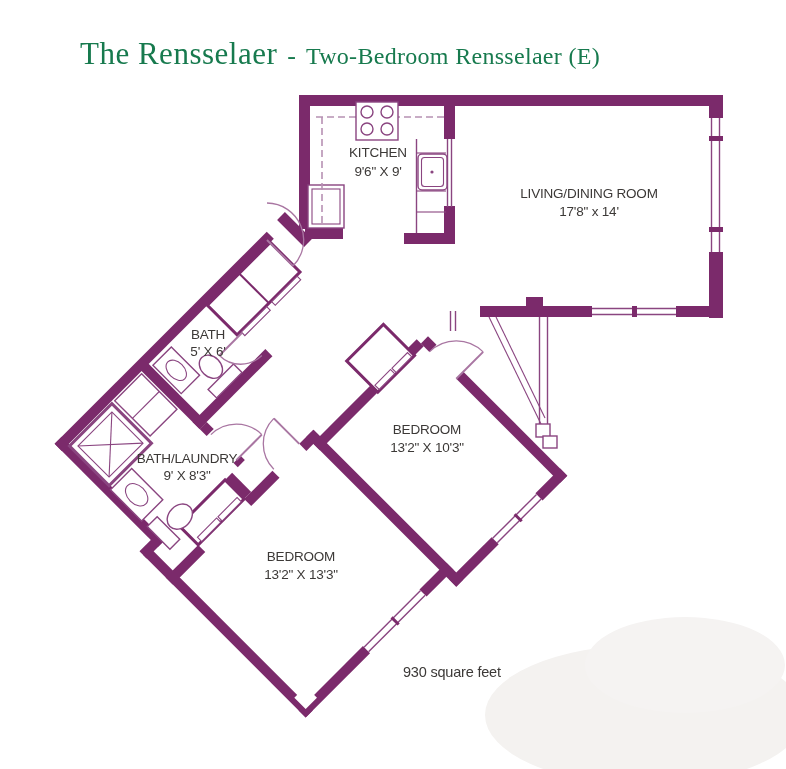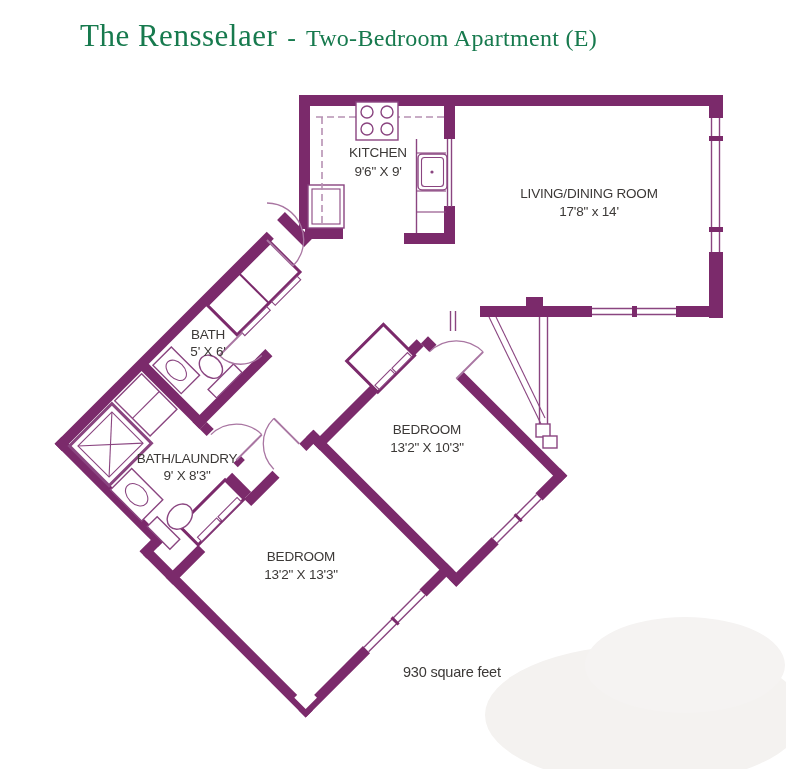--- a/index.html
+++ b/index.html
@@ -1,18 +1,18 @@
 <!DOCTYPE html>
 <html><head>
 <meta charset="utf-8">
 <style>
   html,body{margin:0;padding:0;background:#ffffff;}
   #stage{position:relative;width:786px;height:769px;background:#ffffff;overflow:hidden;
          font-family:"Liberation Sans",sans-serif;}
-  #title{position:absolute;left:80px;top:18px;display:flex;align-items:baseline;
+  #title{position:absolute;left:80px;top:36px;display:flex;align-items:baseline;
          color:#177a4e;font-family:"Liberation Serif",serif;white-space:nowrap;}
   #title .name{font-size:31px;letter-spacing:.5px;}
   #title .sep{font-size:26px;margin:0 10px;}
   #title .subtitle{font-size:24px;letter-spacing:.3px;}
   svg text{font-family:"Liberation Sans",sans-serif;fill:#3c3937;letter-spacing:-0.2px;}
   .roomlabel{font-size:13.5px;}
   .wall{fill:#7b2a6b;}
   .thin{stroke:#8a4580;stroke-width:1.4;fill:none;}
   .thin2{stroke:#8a4580;stroke-width:1.1;fill:none;}
   .fixture{stroke:#8a4580;stroke-width:1.4;fill:#ffffff;}
@@ -24,21 +24,21 @@
   .tick{fill:#7b2a6b;}
 </style>
 </head>
 <body>
 
 <div id="stage">
 
   <div id="title">
     <span class="name">The Rensselaer</span>
     <span class="sep">-</span>
-    <span class="subtitle">Two-Bedroom Apartment (E)</span>
+    <span class="subtitle">Two-Bedroom Rensselaer (E)</span>
   </div>
 
   <svg width="786" height="769" viewBox="0 0 786 769">
 
     <g>
       <ellipse cx="645" cy="715" rx="160" ry="70" fill="#f4f2f0"></ellipse>
       <ellipse cx="685" cy="665" rx="100" ry="48" fill="#f5f3f2"></ellipse>
     </g>
 
     <g transform="translate(300,470) rotate(45)">

